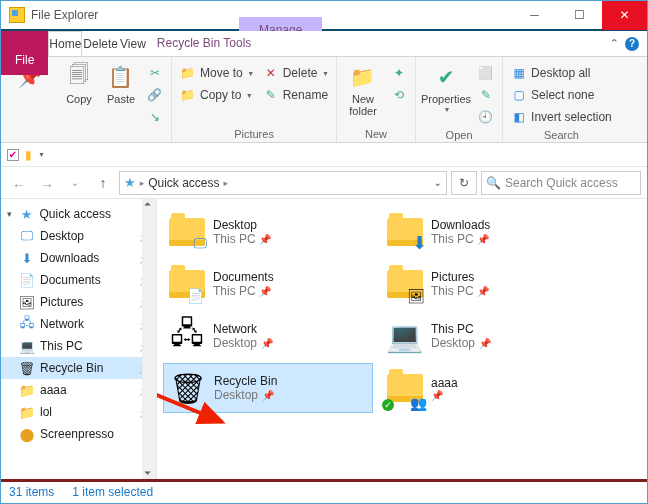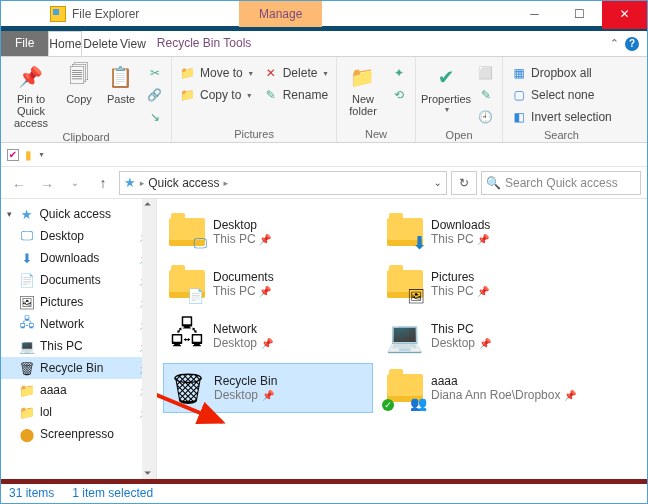--- a/index.html
+++ b/index.html
@@ -1,30 +1,30 @@
 <!DOCTYPE html>
 <html><head>
 <meta charset="utf-8">
 <style>
 * { box-sizing: border-box; margin: 0; padding: 0; font-family: "Segoe UI", sans-serif; font-size: 12px; }
 body { width: 648px; height: 504px; overflow: hidden; background: #fff; border: 1px solid #4ea1d3; position: relative; }
 
 
-.titlebar { height: 30px; background: #fff; display: flex; align-items: center; border-bottom: 5px solid #0c4a6e; padding-left: 41px; }
+.titlebar { height: 30px; background: #fff; display: flex; align-items: center; border-bottom: 2px solid #0c4a6e; }
 .titlebar .app-icon { width: 16px; height: 16px; margin: 0 6px 0 8px; background: #ffcc33; border: 1px solid #d49b00; position: relative; }
 .titlebar .app-icon::after { content: ""; position: absolute; top: 2px; left: 2px; width: 6px; height: 6px; background: #4aa3df; }
 .titlebar .title { color: #555; }
-.titlebar .context-tab { position: absolute; left: 238px; top: 0; background: #fdba74; color: #7b4b7b; padding: 6px 20px; font-size: 12px; }
+.titlebar .context-tab { position: absolute; left: 238px; top: 16px; background: #c4b5fd; color: #7b4b7b; padding: 6px 20px; font-size: 12px; }
 .titlebar .win-btns { margin-left: auto; display: flex; }
 .titlebar .win-btn { width: 45px; height: 30px; display: flex; align-items: center; justify-content: center; color: #555; }
 .titlebar .win-btn.close { background: #e81123; color: #fff; }
 
 
 .ribbon-tabs { height: 26px; display: flex; align-items: stretch; background: #fff; border-bottom: 1px solid #d4d4d4; position: relative; }
-.ribbon-tabs .file-tab { background: #737373; color: #fff; padding: 5px 14px; text-align: center; }
+.ribbon-tabs .file-tab { background: #be185d; color: #fff; padding: 22px 14px; text-align: center; }
 .ribbon-tabs .tab { padding: 5px 0; color: #444; border: 1px solid transparent; }
 .ribbon-tabs .tab.active { border: 1px solid #d4d4d4; border-bottom: 1px solid #fff; background: #fff; }
 .ribbon-tabs .context-tab2 { padding: 5px 10px; color: #7b4b7b; }
 .ribbon-tabs .ribbon-right { margin-left: auto; display: flex; align-items: center; gap: 6px; padding-right: 8px; color: #1979ca; }
 .chevron-up { font-size: 11px; color: #666; }
 .help-icon { width: 14px; height: 14px; border-radius: 50%; background: #1979ca; color: #fff; display: flex; align-items: center; justify-content: center; font-size: 10px; font-weight: bold; }
 
 
 .ribbon { height: 86px; background: #f6f6f6; display: flex; border-bottom: 1px solid #d4d4d4; }
 .ribbon-group { border-right: 1px solid #e3e3e3; display: flex; flex-direction: column; padding: 2px 4px 0; }
@@ -79,21 +79,21 @@
 .tile .t-sub { color: #777; font-size: 11px; display: flex; align-items: center; gap: 4px; }
 .tile .t-pin { font-size: 10px; color: #888; }
 
 .folder-icon { width: 36px; height: 28px; background: #ffd154; border-radius: 2px; position: relative; box-shadow: inset 0 -6px 0 #f5bd2a; }
 .folder-icon::before { content: ""; position: absolute; top: -5px; left: 2px; width: 14px; height: 6px; background: #ffd154; border-radius: 2px 2px 0 0; }
 
 
 .arrow { position: absolute; pointer-events: none; }
 
 
-.statusbar { height: 22px; border-top: 5px solid #7f1d1d; display: flex; align-items: center; padding: 0 8px; gap: 18px; color: #1979ca; font-size: 11px; }
+.statusbar { height: 22px; border-top: 3px solid #7f1d1d; display: flex; align-items: center; padding: 0 8px; gap: 18px; color: #1979ca; font-size: 11px; }
 </style>
 </head>
 <body>
 
 <div class="titlebar">
   <div class="app-icon"></div>
   <div class="title">File Explorer</div>
   <div class="context-tab">Manage</div>
   <div class="win-btns">
     <div class="win-btn">─</div>
@@ -113,22 +113,20 @@
     <span class="help-icon">?</span>
   </div>
 </div>
 
 <div class="ribbon">
 
   <div class="ribbon-group">
     <div class="group-body">
       <div class="ribbon-big">
         <div class="big-icon">📌</div>
-        <div class="big-label" style="white-space:pre-line">Pin to Quick
-access</div>
       </div>
       <div class="ribbon-big" style="width:40px">
         <div class="big-icon">🗐</div>
         <div class="big-label">Copy</div>
       </div>
       <div class="ribbon-big" style="width:40px">
         <div class="big-icon">📋</div>
         <div class="big-label">Paste</div>
       </div>
       <div class="ribbon-col">
@@ -136,21 +134,20 @@
             <span class="sm-icon">✂</span>
           </div>
         <div class="ribbon-small">
             <span class="sm-icon">🔗</span>
           </div>
         <div class="ribbon-small">
             <span class="sm-icon">↘</span>
           </div>
       </div>
     </div>
-    <div class="group-label">Clipboard</div>
   </div>
 
   <div class="ribbon-group">
     <div class="group-body">
       <div class="ribbon-col">
         <div class="ribbon-small">
             <span class="sm-icon" style="color:#5a9">📁</span>
             <span>Move to</span>
             <span class="drop-arrow">▾</span>
           </div>
@@ -214,21 +211,21 @@
       </div>
     </div>
     <div class="group-label">Open</div>
   </div>
 
   <div class="ribbon-group" style="border-right:none">
     <div class="group-body">
       <div class="ribbon-col">
         <div class="ribbon-small">
             <span class="sm-icon" style="color:#38d">▦</span>
-            <span>Dropbox all</span>
+            <span>Desktop all</span>
           </div>
         <div class="ribbon-small">
             <span class="sm-icon" style="color:#38d">▢</span>
             <span>Select none</span>
           </div>
         <div class="ribbon-small">
             <span class="sm-icon" style="color:#38d">◧</span>
             <span>Invert selection</span>
           </div>
       </div>
@@ -415,21 +412,20 @@
         </div>
         <div class="tile">
           <div class="t-icon">
             <div class="folder-icon"></div>
             <span style="position:absolute;bottom:-3px;right:-3px;font-size:14px">👥</span>
             <span style="position:absolute;bottom:-3px;left:-3px;width:12px;height:12px;background:#2a2;border-radius:50%;color:#fff;font-size:9px;display:flex;align-items:center;justify-content:center">✓</span>
           </div>
           <div class="t-text">
             <div class="t-name">aaaa</div>
             <div class="t-sub">
-              <span>Diana Ann Roe\Dropbox</span>
               <span class="t-pin">📌</span>
             </div>
           </div>
         </div>
       </div>
 
     <svg class="arrow" style="left:-40px;top:130px" width="120" height="110">
       <defs>
           <marker id="ah1" markerWidth="8" markerHeight="8" refX="6" refY="3" orient="auto">
             <path d="M0,0 L7,3 L0,6 Z" fill="#e20"></path>

